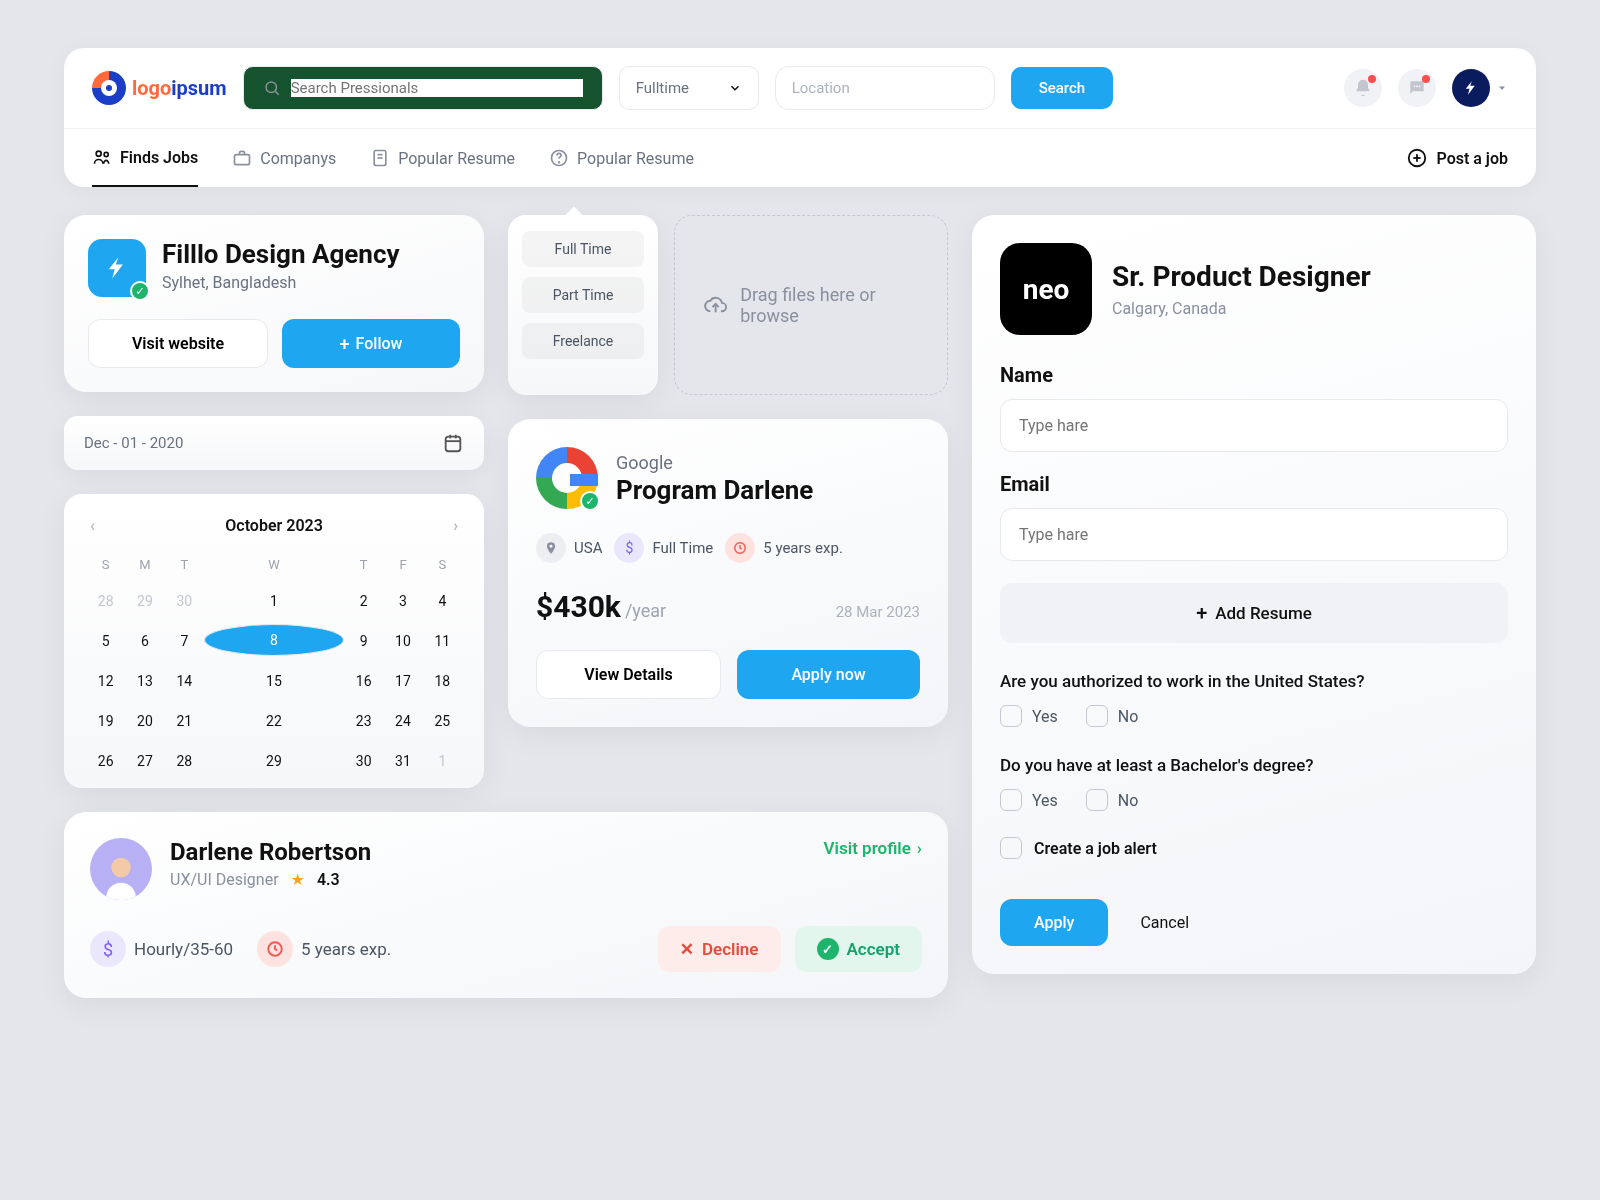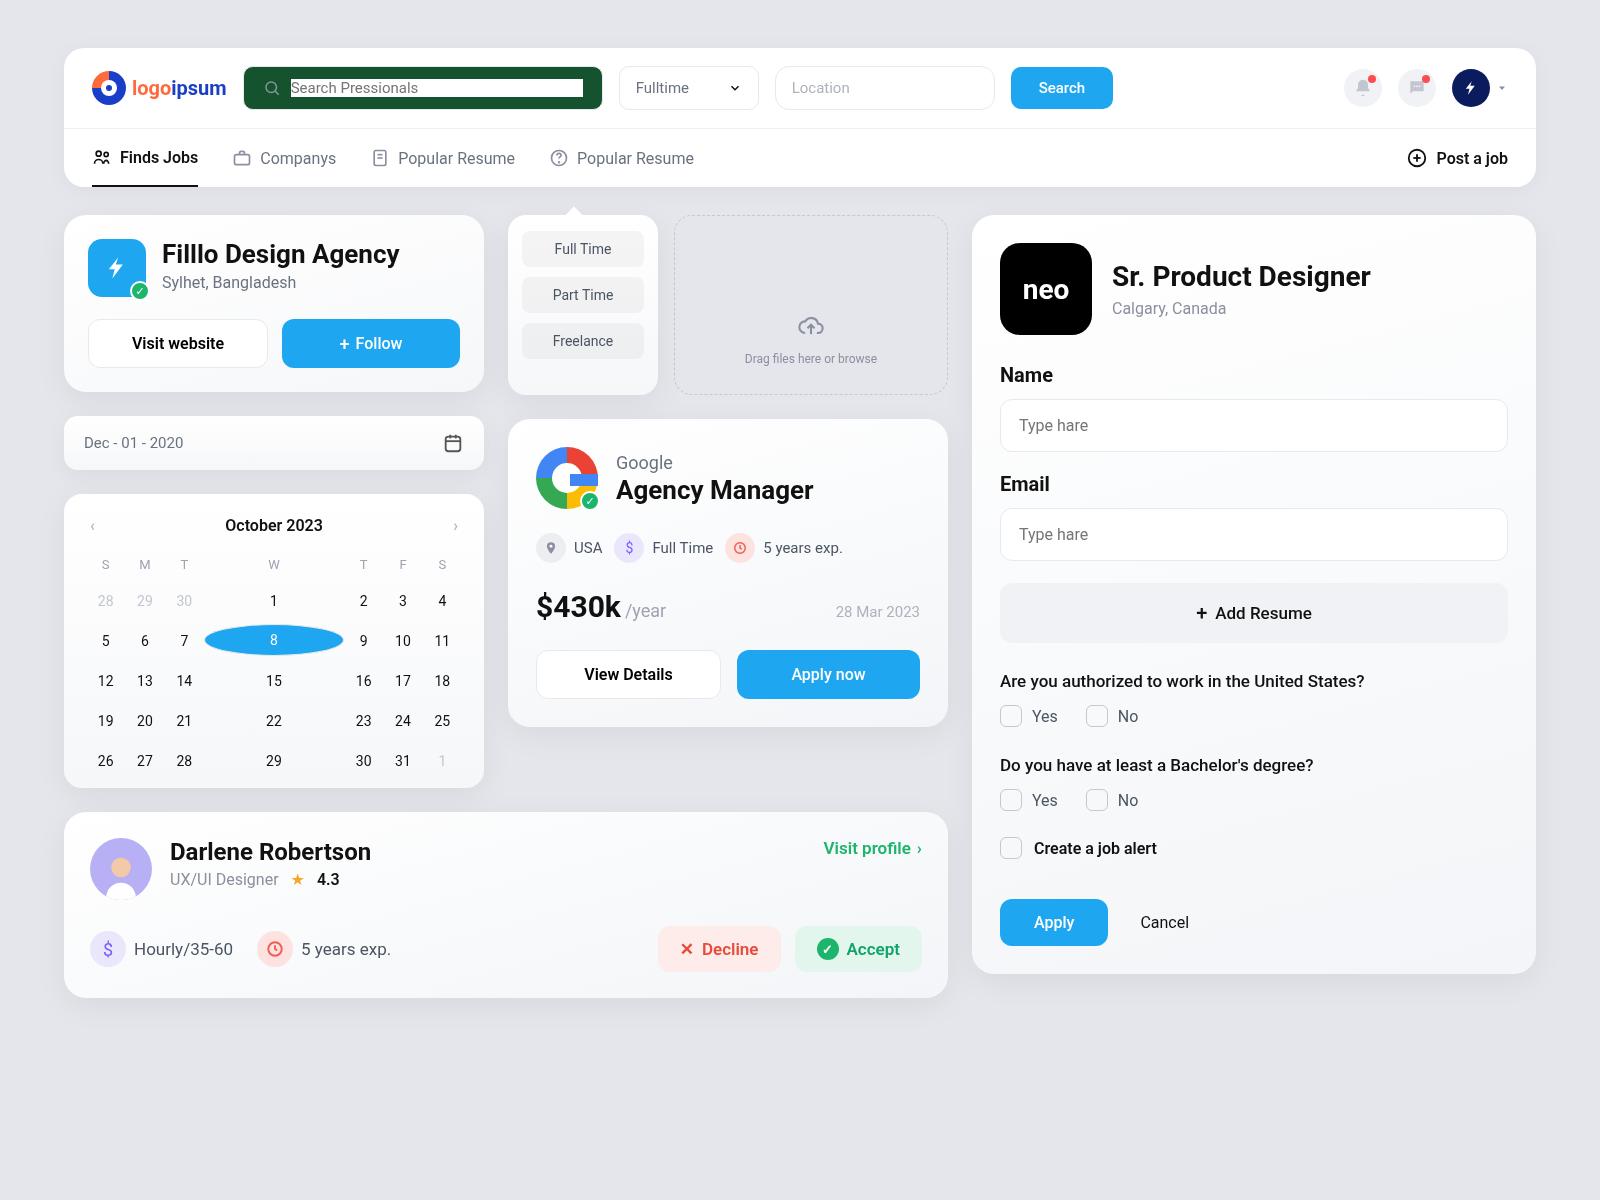--- a/index.html
+++ b/index.html
@@ -33,21 +33,21 @@
 .clogo{width:58px;height:58px;border-radius:14px;background:#1ea7f0;display:flex;align-items:center;justify-content:center;position:relative;flex-shrink:0}
 .verify{position:absolute;bottom:-4px;right:-4px;width:20px;height:20px;border-radius:50%;background:#1db56c;border:2px solid #fff;display:flex;align-items:center;justify-content:center;color:#fff;font-size:11px}
 .cname{font-size:26px;font-weight:700;color:#111}
 .cloc{color:#6a7280;font-size:16px;margin-top:4px}
 .cbtns{display:flex;gap:14px;margin-top:22px}
 .btn-w{flex:1;background:#fff;border:1px solid #e8e9ed;border-radius:12px;padding:14px;font-size:16px;font-weight:600;cursor:pointer}
 .btn-b{flex:1;background:#1ea7f0;color:#fff;border:none;border-radius:12px;padding:14px;font-size:16px;font-weight:500;cursor:pointer;display:flex;align-items:center;justify-content:center;gap:6px}
 .chips{background:linear-gradient(#fff,#f6f7f9);border-radius:18px;padding:16px 14px;display:flex;flex-direction:column;gap:10px;box-shadow:0 8px 32px rgba(0,0,0,0.06);position:relative}
 .chips::before{content:"";position:absolute;top:-6px;left:60px;width:12px;height:12px;background:#fff;transform:rotate(45deg)}
 .chip{background:rgba(0,0,0,0.04);border-radius:8px;padding:10px 18px;font-size:14px;color:#4b5563;cursor:pointer;text-align:center}
-.upload{border:1px dashed #c5c8d1;border-radius:18px;padding:28px;display:flex;flex-direction:column;align-items:center;justify-content:flex-end;gap:12px;color:#8b90a0;font-size:12px;cursor:pointer;min-height:180px}
+.upload{border:1px dashed #c5c8d1;border-radius:18px;padding:28px;display:flex;flex-direction:row;align-items:center;justify-content:center;gap:12px;color:#8b90a0;font-size:18px;cursor:pointer;min-height:180px}
 .midrow{display:flex;gap:16px}
 .midrow>.chips{flex:0 0 150px}
 .midrow>.upload{flex:1}
 .datepick{display:flex;align-items:center;justify-content:space-between;background:linear-gradient(#fff,#f6f7f9);border-radius:14px;padding:16px 20px;box-shadow:0 6px 24px rgba(0,0,0,0.05);cursor:pointer;color:#6a7280;font-size:15px}
 .cal{background:linear-gradient(#fff,#f6f7f9);border-radius:18px;padding:18px 22px 10px;box-shadow:0 8px 32px rgba(0,0,0,0.06)}
 .calhead{display:flex;align-items:center;justify-content:space-between;font-weight:600;color:#111;font-size:16px;margin-bottom:12px}
 .calnav{color:#b6b9c3;cursor:pointer;padding:4px}
 .calgrid{display:grid;grid-template-columns:repeat(7,1fr);text-align:center;gap:6px 0}
 .dow{font-size:13px;color:#9ea3b0;padding:6px 0}
 .day{font-size:14px;color:#111;padding:9px 0;border-radius:50%;cursor:pointer}
@@ -307,21 +307,21 @@
 
         <div class="jobcard">
           <div class="jhead">
             <div class="glogo">
               <div class="gc"></div>
                 <div class="gbar"></div>
               <div class="verify" style="bottom:-2px;right:-2px">✓</div>
             </div>
             <div>
               <div class="jcomp">Google</div>
-              <div class="jtitle">Agency Manager</div>
+              <div class="jtitle">Program Darlene</div>
             </div>
           </div>
           <div class="jtags">
             <div class="tag">
                 <span class="tagico ti-gray">
                   <svg width="14" height="14" viewBox="0 0 24 24" fill="#8b90a0">
                     <path d="M12 2a7 7 0 017 7c0 5-7 13-7 13S5 14 5 9a7 7 0 017-7z"></path>
                     <circle cx="12" cy="9" r="2.5" fill="#fff"></circle>
                   </svg>
                 </span>

